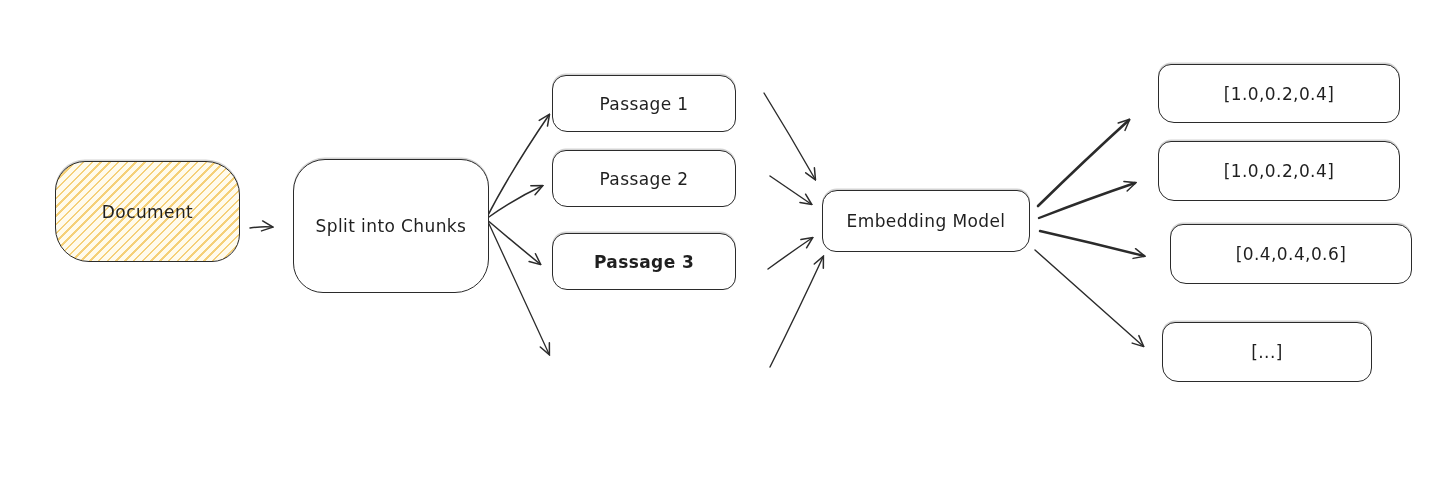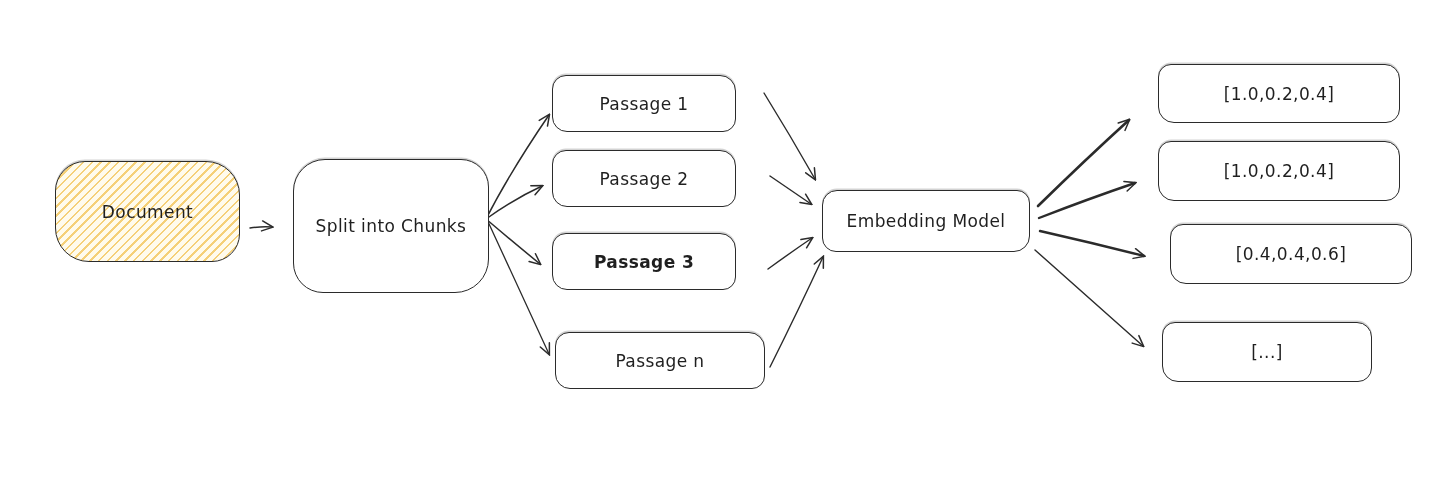--- a/index.html
+++ b/index.html
@@ -104,23 +104,20 @@
 
   <div class="node node-passage node-passage-1">
     <span class="node-label">Passage 1</span>
   </div>
   <div class="node node-passage node-passage-2">
     <span class="node-label">Passage 2</span>
   </div>
   <div class="node node-passage node-passage-3">
     <span class="node-label">Passage 3</span>
   </div>
-  <div class="node node-passage node-passage-n">
-    <span class="node-label">Passage n</span>
-  </div>
 
   <div class="node node-embedding">
     <span class="node-label">Embedding Model</span>
   </div>
 
   <div class="node node-vector node-vector-1">
     <span class="node-label">[1.0,0.2,0.4]</span>
   </div>
   <div class="node node-vector node-vector-2">
     <span class="node-label">[1.0,0.2,0.4]</span>

